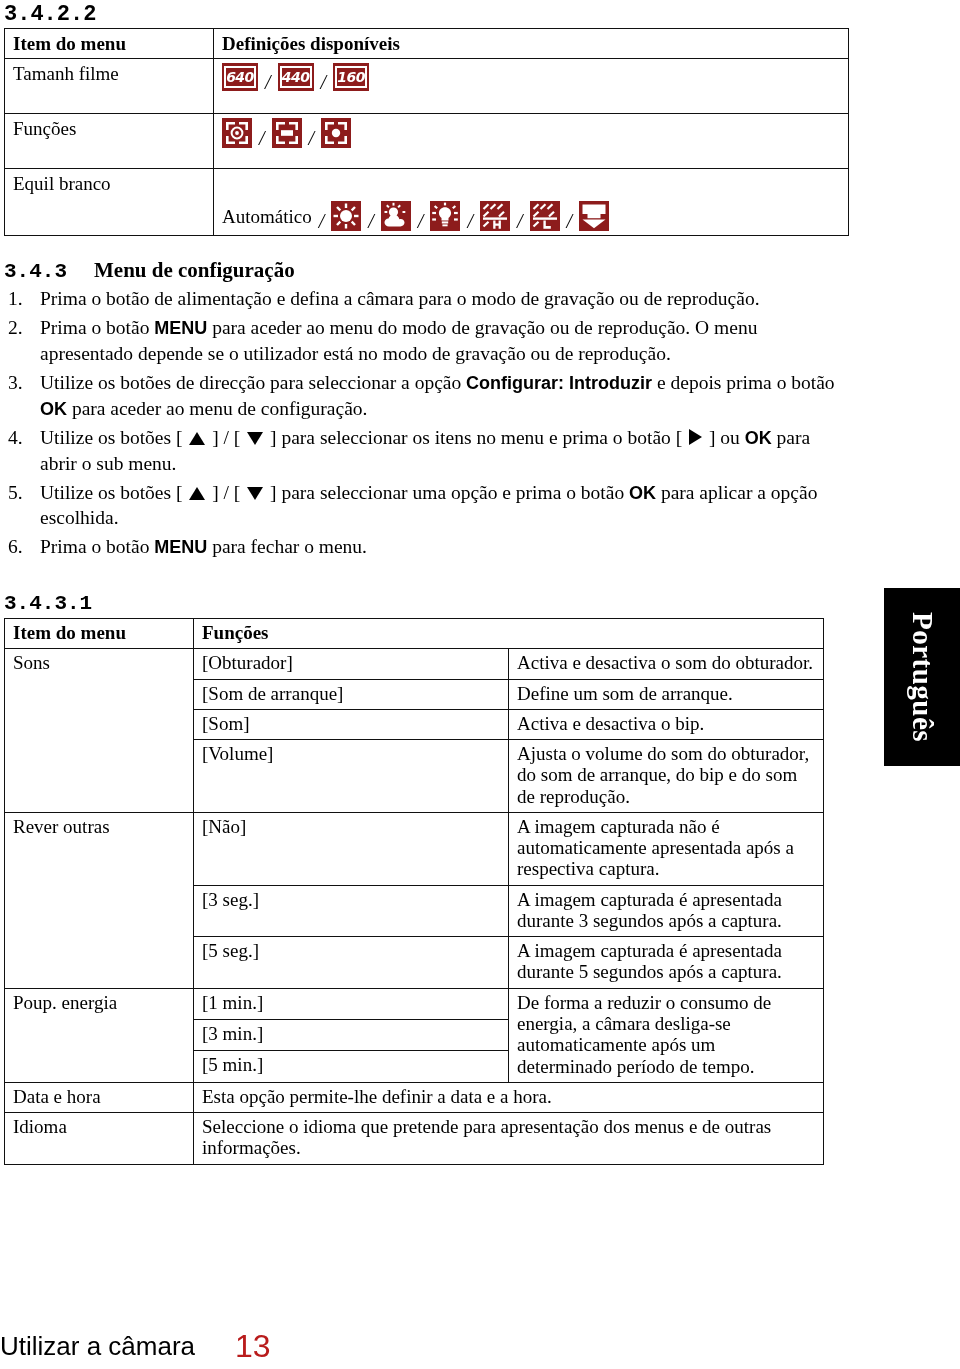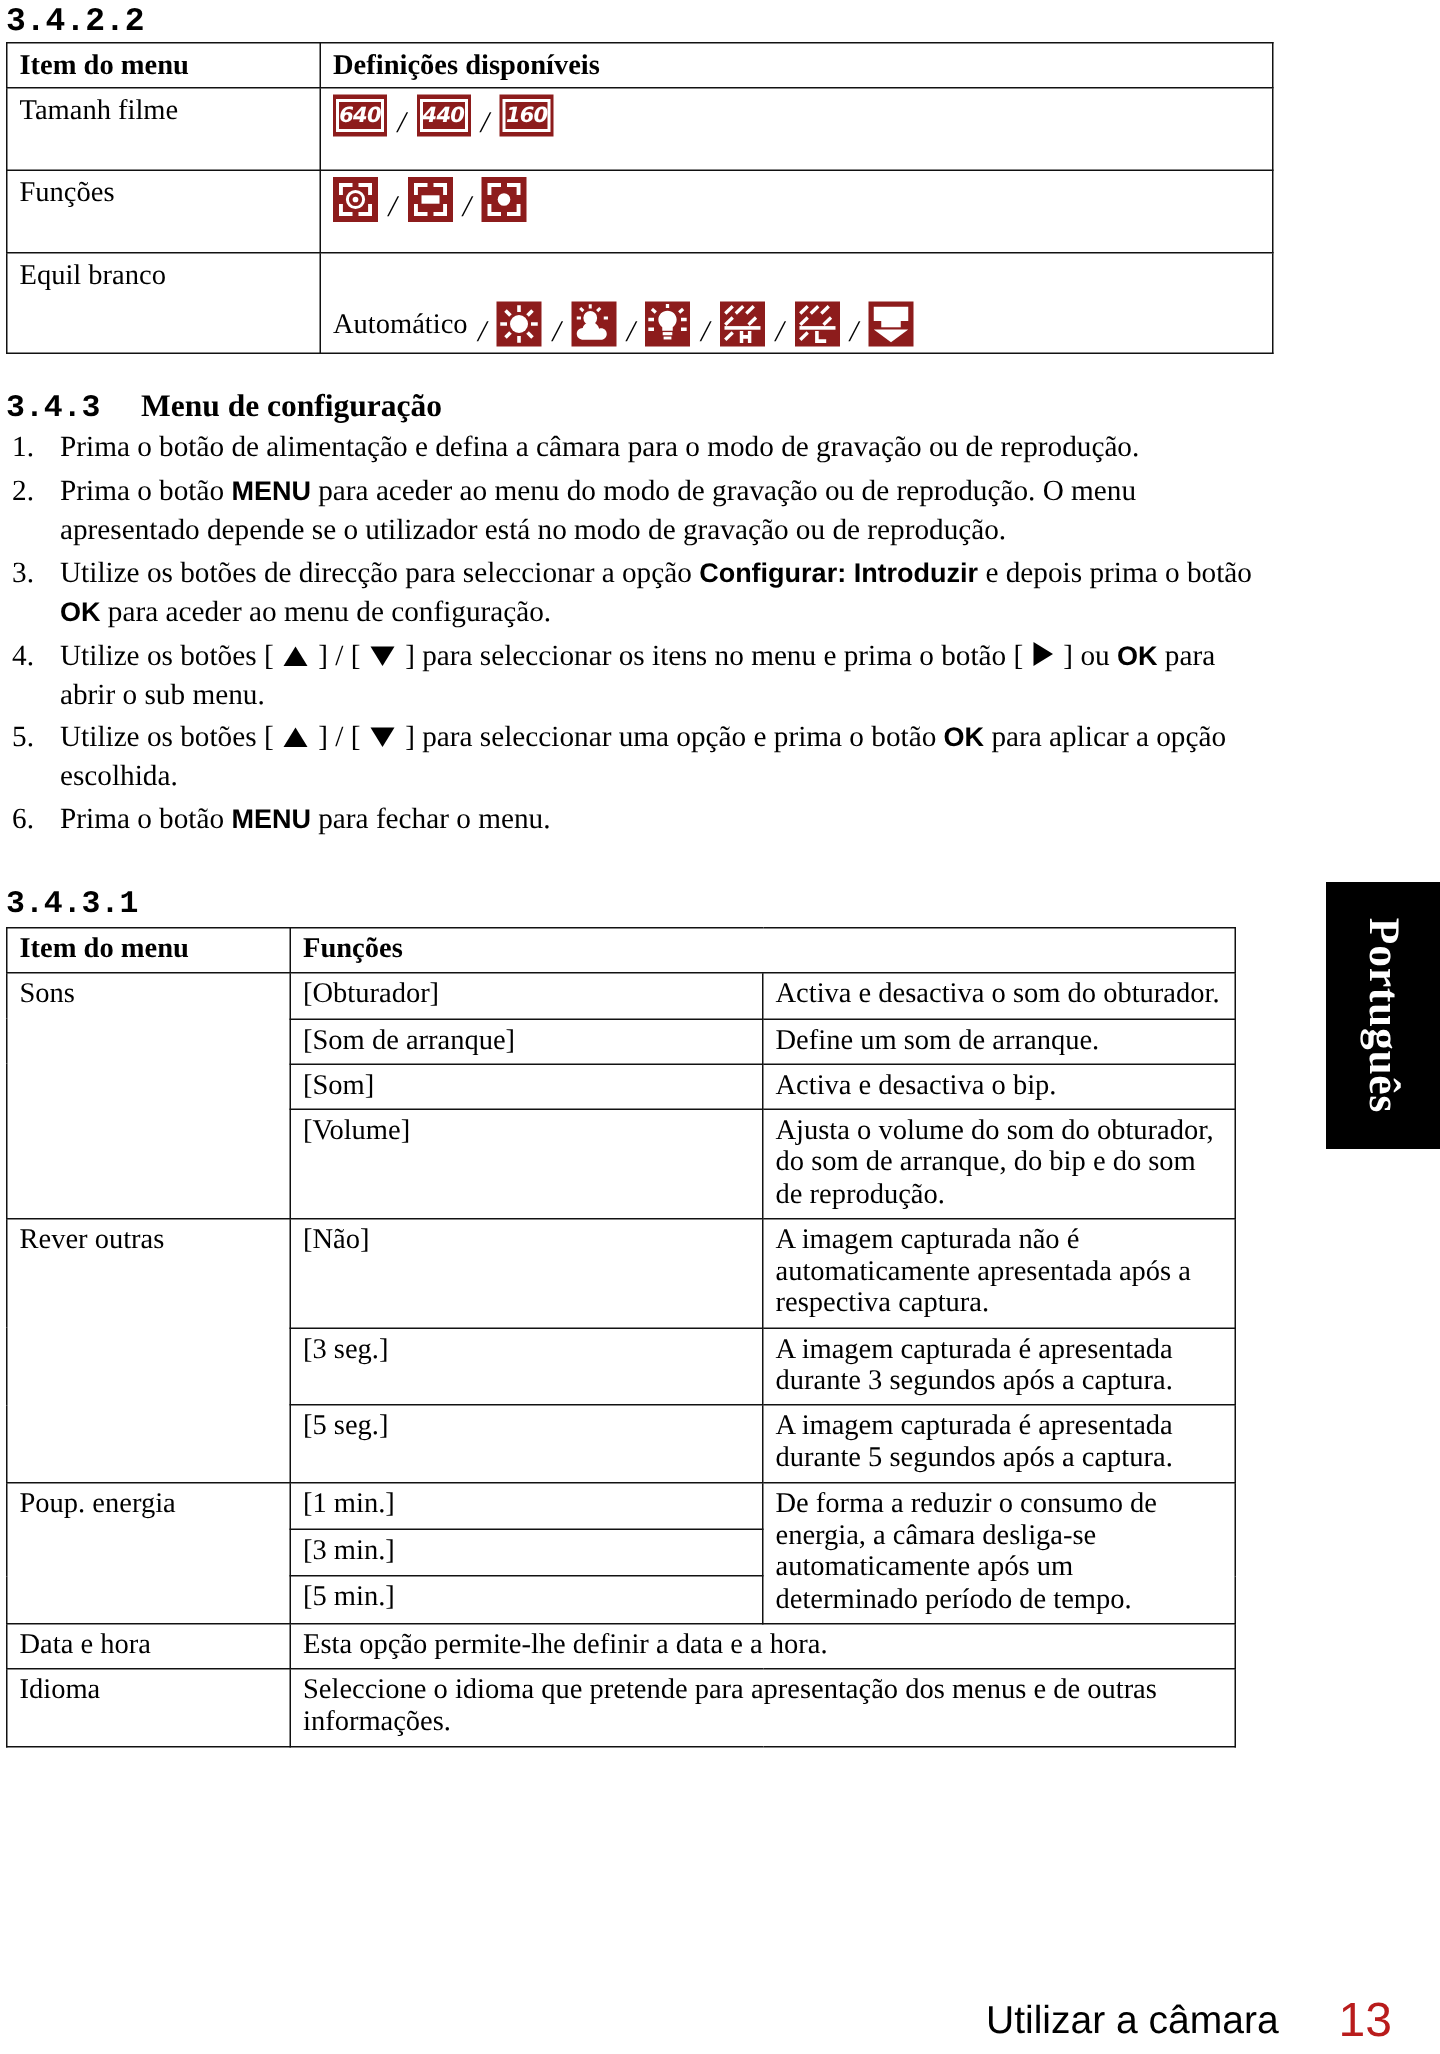--- a/index.html
+++ b/index.html
@@ -201,21 +201,20 @@
   }
 
   
   #footer {
     position: absolute;
     left: 0;
     top: 1326px;
     width: 946px;
     height: 40px;
     display: flex;
-    justify-content: flex-end;
     align-items: center;
     padding-right: 18px;
     box-sizing: border-box;
     font-family: "Liberation Sans", "DejaVu Sans", sans-serif;
   }
   #footer .ftitle { font-size: 26px; color: #000; }
   #footer .fpage  { font-size: 32px; color: #b91c1c; margin-left: 40px; min-width: 34px; text-align: right; }
 </style>
 </head>
 <body>

